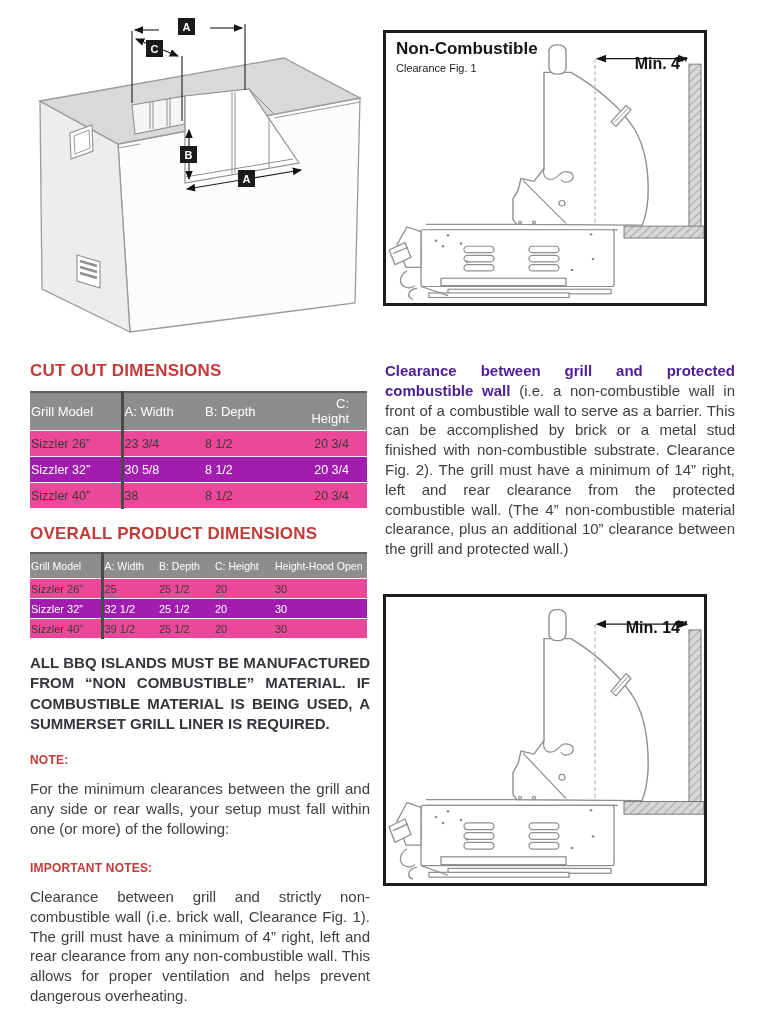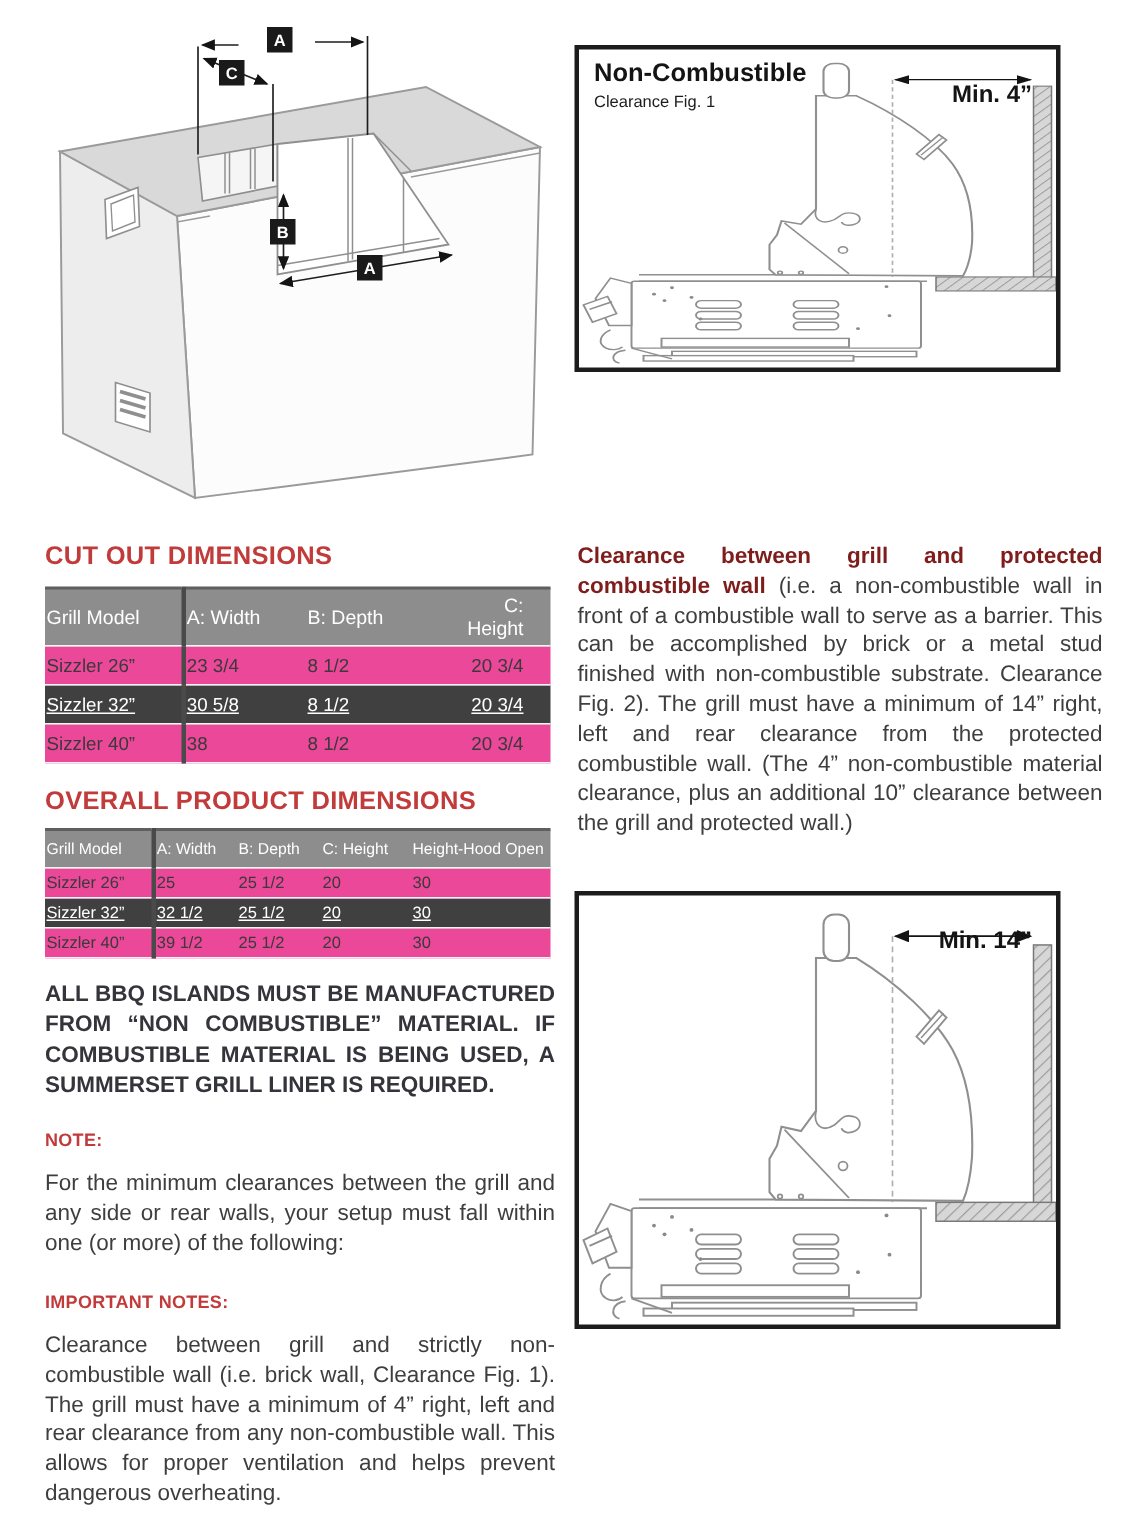--- a/index.html
+++ b/index.html
@@ -5,38 +5,38 @@
   html,body{margin:0;padding:0;}
   body{
     width:757px;height:1026px;position:relative;background:#ffffff;
     font-family:"Liberation Sans",sans-serif;color:#3e3e3e;overflow:hidden;
   }
   .abs{position:absolute;}
   .red-h{color:#c23b3b;font-weight:bold;font-size:17px;letter-spacing:.2px;}
   .red-h.small{font-size:12px;}
   .para{font-size:15px;line-height:1.32;text-align:justify;color:#3e3e3e;}
   .caps-para{font-size:15px;line-height:1.35;text-align:justify;font-weight:bold;color:#34343b;}
-  .lead-bold{font-weight:bold;color:#7f1d1d;}
+  .lead-bold{font-weight:bold;color:#4c1d95;}
 
   
   .figbox{border:3px solid #1c1c1c;background:#fff;box-sizing:border-box;}
   .figbox svg{position:absolute;left:0;top:0;width:100%;height:100%;}
   .fig-titleblock{position:absolute;left:10px;top:6px;z-index:3;}
   .fig-title{font-size:17px;font-weight:bold;color:#141414;line-height:1.15;max-width:160px;}
   .fig-caption{font-size:11px;font-weight:normal;color:#1c1c1c;margin-top:3px;}
   .fig-dim{position:absolute;right:16px;top:22px;font-size:16px;font-weight:bold;color:#141414;z-index:3;}
 
   
   table{border-collapse:collapse;table-layout:fixed;}
   .dimtable{width:337px;border-top:2px solid #5f5f5f;border-bottom:1px solid #9a9a9a;}
   .dimtable th{background:#8d8d8d;color:#fff;font-weight:normal;}
   .dimtable td,.dimtable th{text-align:left;border-bottom:1px solid #f4f4f4;}
   .dimtable .c1{border-right:3px solid #4a4a4a;}
   .dimtable tr.light{background:#ec4899;color:#3a3a3a;}
-  .dimtable tr.dark{background:#404040;color:#ffffff;text-decoration:underline;}
+  .dimtable tr.dark{background:#a21caf;color:#ffffff;}
   .t1 th{font-size:13px;height:35px;}
   .t1 td{font-size:12.5px;height:23px;}
   .t1 .colC{text-align:right;padding-right:18px;}
   .t1 th.colC .wrapbox{width:52px;margin-left:auto;text-align:right;line-height:1.15;}
   .t2 th{font-size:10.5px;height:22px;white-space:nowrap;}
   .t2 td{font-size:11px;height:17px;}
 </style>
 </head>
 <body>
 
@@ -164,21 +164,21 @@
     <text x="164.5" y="24.5" fill="#fff">A</text>
     <rect x="124" y="34" width="17" height="17" fill="#1a1a1a"></rect>
     <text x="132.5" y="46.5" fill="#fff">C</text>
     <rect x="158" y="140" width="17" height="17" fill="#1a1a1a"></rect>
     <text x="166.5" y="152.5" fill="#fff">B</text>
     <rect x="216" y="164" width="17" height="17" fill="#1a1a1a"></rect>
     <text x="224.5" y="176.5" fill="#fff">A</text>
   </g>
 </svg>
 
-<div class="abs figbox" style="left:383px;top:30px;width:324px;height:218px">
+<div class="abs figbox" style="left:383px;top:30px;width:324px;height:276px">
   <div class="fig-titleblock">
     <div class="fig-title">Non-Combustible</div>
     <div class="fig-caption">Clearance Fig. 1</div>
   </div>
   <div class="fig-dim">Min. 4”</div>
   <svg viewBox="0 0 318 295" preserveAspectRatio="none">
     <use href="#grill-fig"></use>
   </svg>
 </div>
 

